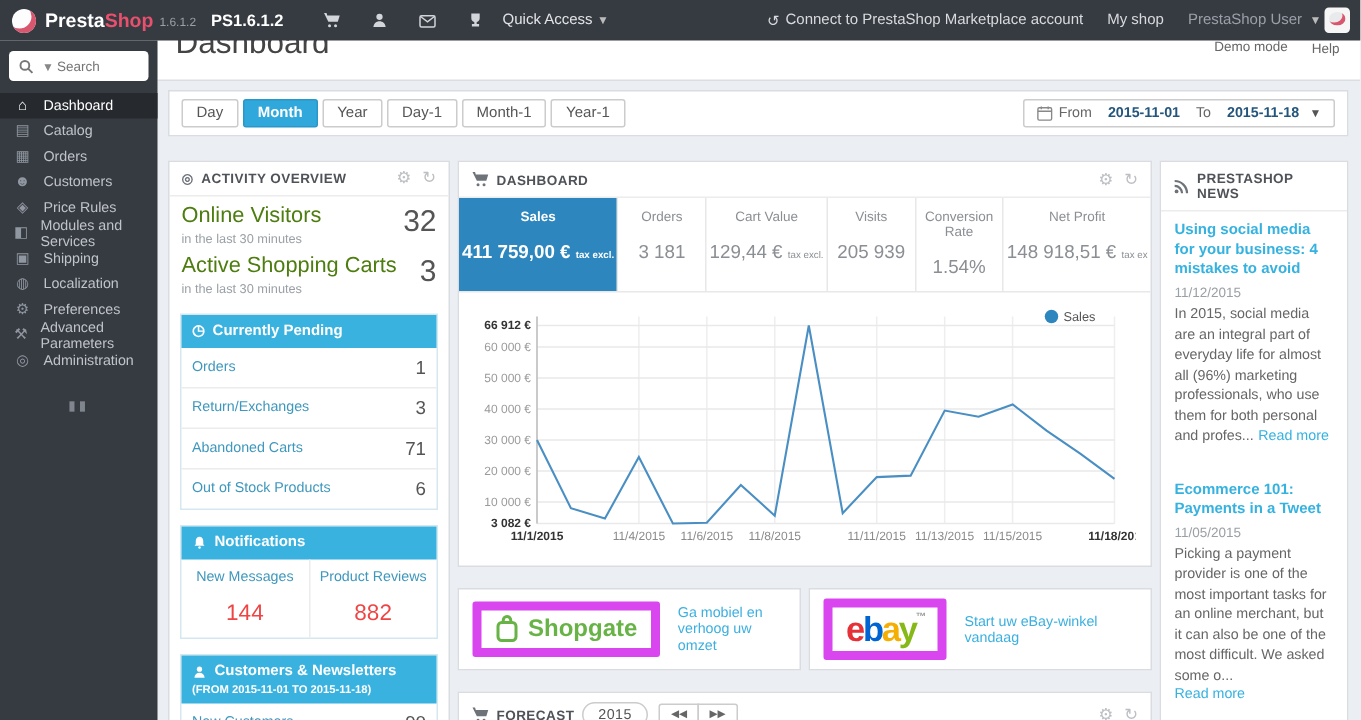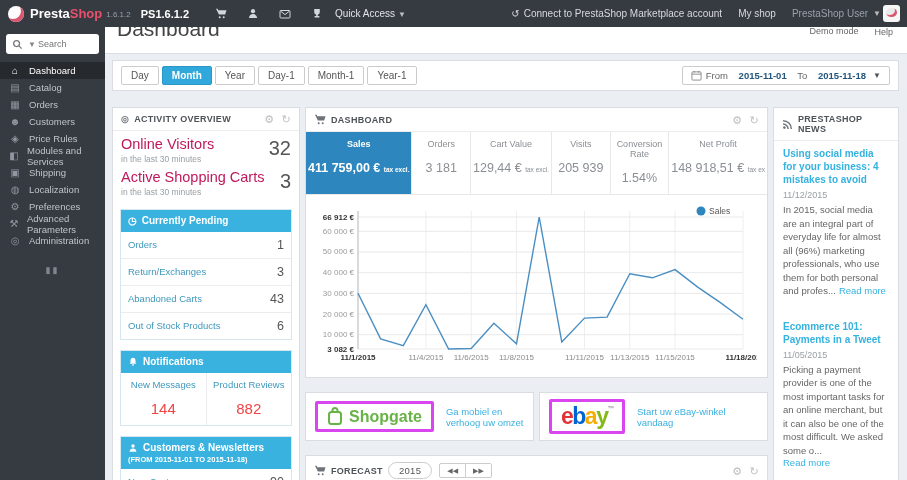--- a/index.html
+++ b/index.html
@@ -60,21 +60,21 @@
   .col-right{flex:1}
 
   .panel{background:#fff;border:1px solid #d9dce0;margin-bottom:14px}
   .panel-head{display:flex;align-items:center;gap:5px;padding:6px 8px;font-size:9px;font-weight:bold;color:#4f5358;letter-spacing:.3px;border-bottom:1px solid #ececec}
   .ph-icons{margin-left:auto;display:flex;gap:7px;color:#bcbfc3;font-size:11px;font-weight:normal;line-height:10px}
   .ph-icons span{cursor:pointer}
 
   
   .metrics{padding:6px 8px 2px}
   .metric-row{display:flex;justify-content:space-between;margin-bottom:6px}
-  .metric-link{font-size:14.5px;color:#be185d;display:block;line-height:1.1}
+  .metric-link{font-size:14.5px;color:#4d7c0f;display:block;line-height:1.1}
   .metric-sub{font-size:8.5px;color:#9aa0a5;margin-top:1px}
   .metric-val{font-size:20px;color:#555}
   .subpanel{border:1px solid #d5e7ef;margin:4px 7px 10px}
   .subhead{background:#39b2e0;color:#fff;font-size:10px;font-weight:bold;padding:5px 7px;line-height:1.2}
   .subhead .sh-line{display:flex;align-items:center;gap:5px}
   .subhead .sub2{font-size:7.5px;font-weight:bold;display:block;margin-top:1px}
   .lrow{display:flex;justify-content:space-between;align-items:center;padding:6px 7px;border-bottom:1px solid #ececec}
   .lrow:last-child{border-bottom:0}
   .lrow a{color:#3e97bc;font-size:9.5px}
   .lrow .val{font-size:12.5px;color:#555}
@@ -91,21 +91,21 @@
   .k-label{font-size:9px;color:#8b8f94}
   .k-val{font-size:12.5px;color:#8b8f94;margin-top:12px;white-space:nowrap}
   .k-val small{font-size:6.5px}
   .kpi.active{background:#2d86bd}
   .kpi.active .k-label,.kpi.active .k-val{color:#fff;font-weight:bold}
   .chart-wrap{padding:6px 4px 4px}
 
   
   .mod-row{display:flex;gap:5px;margin-bottom:14px}
   .mod{flex:1;background:#fff;border:1px solid #d9dce0;padding:6px 9px;display:flex;align-items:center;gap:12px}
-  .logo-box{border:3px solid #d946ef;border-radius:2px;padding:3px 9px;display:flex;align-items:center;gap:6px;background:#fff}
+  .logo-box{border:6px solid #d946ef;border-radius:2px;padding:3px 9px;display:flex;align-items:center;gap:6px;background:#fff}
   .shopgate-name{color:#67b346;font-size:16px;font-weight:bold}
   .mod-link{color:#3bb0e0;font-size:9.5px}
   .ebay-word{font-size:23px;font-weight:bold;letter-spacing:-1.5px;line-height:1}
   .eb-r{color:#e53238}.eb-b{color:#0064d2}.eb-y{color:#f5af02}.eb-g{color:#86b817}
   .tm{font-size:7px;color:#999;vertical-align:top}
 
   
   .pill{border:1px solid #ccc;border-radius:9px;padding:2px 10px;font-size:9.5px;color:#555;font-weight:normal;cursor:pointer}
   .nav-group{display:flex;margin-left:2px}
   .nav-btn{border:1px solid #ccc;background:#fff;padding:2px 7px;font-size:7px;color:#666;cursor:pointer;line-height:9px}
@@ -307,21 +307,21 @@
             <div class="lrow">
                 <a>Orders</a>
                 <span class="val">1</span>
               </div>
             <div class="lrow">
                 <a>Return/Exchanges</a>
                 <span class="val">3</span>
               </div>
             <div class="lrow">
                 <a>Abandoned Carts</a>
-                <span class="val">43</span>
+                <span class="val">71</span>
               </div>
             <div class="lrow">
                 <a>Out of Stock Products</a>
                 <span class="val">6</span>
               </div>
           </div>
 
           <div class="subpanel">
             <div class="subhead">
                 <span class="sh-line">

